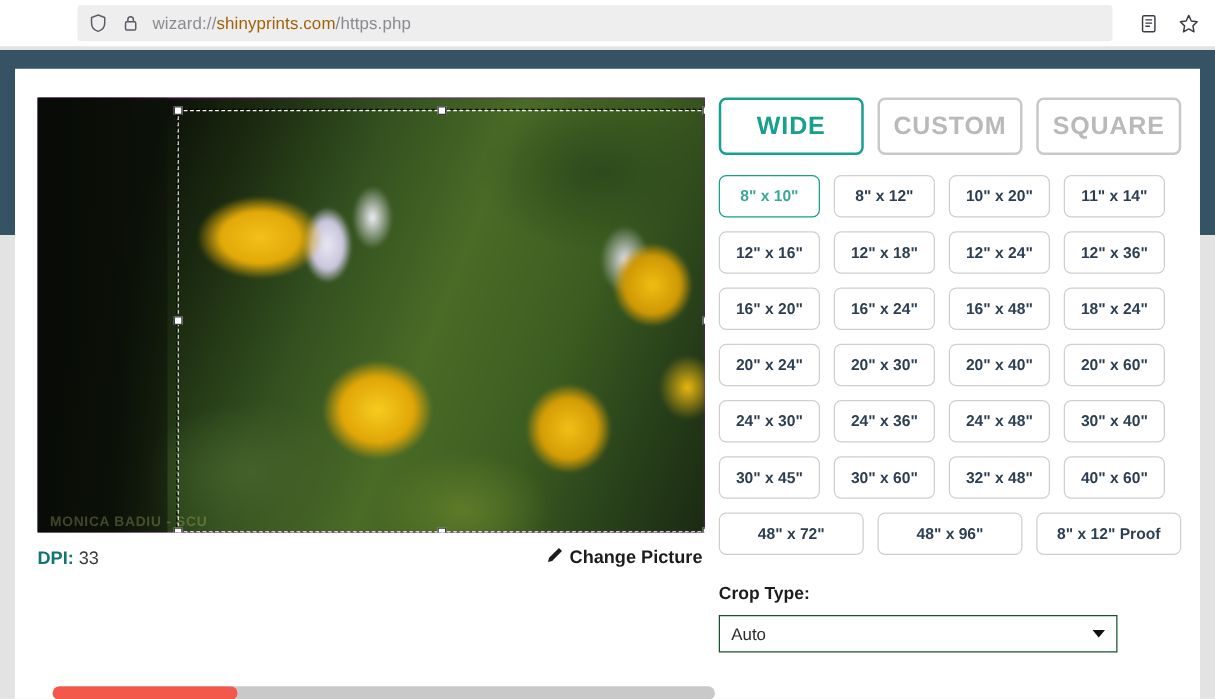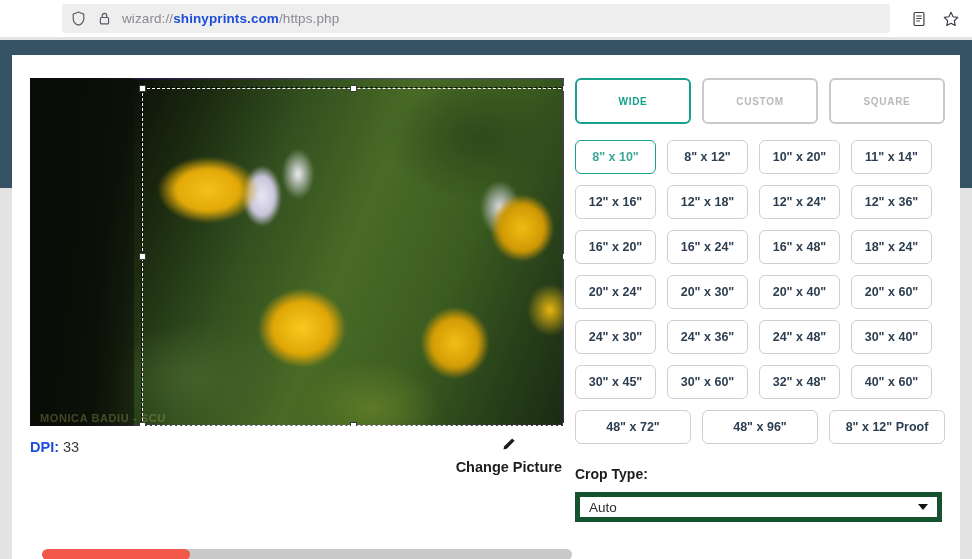--- a/index.html
+++ b/index.html
@@ -20,21 +20,21 @@
     position: absolute; left: 62px; top: 4px; width: 828px; height: 29px;
     background: #eeeeef; border-radius: 3px;
     display: flex; align-items: center; padding: 0 8px;
   }
   .shield-icon, .lock-icon { width: 17px; height: 17px; flex: 0 0 auto; margin-right: 9px; }
   .shield-icon svg, .lock-icon svg { display: block; }
   .url-text {
     font-size: 13.5px; color: #8a8a92; white-space: nowrap;
     letter-spacing: .1px;
   }
-  .url-text .host { color: #1d4ed8; font-weight: 700; }
+  .url-text .host { color: #a16207; font-weight: 400; }
   .bar-right {
     position: absolute; right: 12px; top: 4px; height: 29px;
     display: flex; align-items: center; gap: 14px;
   }
   .bar-right .icon-btn { width: 18px; height: 18px; cursor: pointer; }
 
   
   .page-bg {
     position: absolute; left: 0; top: 37px; width: 972px; height: 522px;
     background: #e3e3e3;
@@ -46,21 +46,21 @@
   .content-card {
     position: absolute; left: 12px; top: 55px; width: 948px; height: 504px;
     background: #ffffff;
   }
 
   
   .preview-wrap {
     position: absolute; left: 18px; top: 23px;
     width: 534px; height: 348px;
     overflow: hidden;
-    background: #6d28d9;
+    background: #701a75;
   }
   .photo {
     position: absolute; inset: 0;
     background:
       radial-gradient(ellipse 70px 46px at 178px 112px, #f4c01a 0%, #e2a908 45%, rgba(226,169,8,0) 72%),
       radial-gradient(ellipse 58px 52px at 272px 250px, #f7cb20 0%, #e0a606 50%, rgba(224,166,6,0) 76%),
       radial-gradient(ellipse 44px 46px at 425px 265px, #f2bf15 0%, #d39c05 52%, rgba(211,156,5,0) 78%),
       radial-gradient(ellipse 40px 42px at 492px 150px, #f0bd12 0%, #cf9804 55%, rgba(207,152,4,0) 80%),
       radial-gradient(ellipse 30px 34px at 520px 232px, #eab70f 0%, rgba(204,150,5,0) 76%),
       radial-gradient(ellipse 26px 40px at 232px 118px, #e9e6f2 0%, #c9c6dc 48%, rgba(201,198,220,0) 76%),
@@ -99,42 +99,42 @@
   .h-tr { right: -4px; top: -4px; }
   .h-ml { left: -4px; top: 50%; margin-top: -4px; }
   .h-mr { right: -4px; top: 50%; margin-top: -4px; }
   .h-bl { left: -4px; bottom: -4px; }
   .h-bc { left: 50%; margin-left: -4px; bottom: -4px; }
   .h-br { right: -4px; bottom: -4px; }
 
   
   .meta { position: absolute; left: 18px; top: 382px; width: 534px; }
   .meta-line { font-size: 14.5px; color: #3a3a3a; line-height: 21px; }
-  .meta-line b { color: #1d4ed8; font-weight: 700; }
+  .meta-line b { color: #0f766e; font-weight: 700; }
   .change-pic {
     position: absolute; right: 2px; top: 0;
     font-size: 14.5px; font-weight: 700; color: #1c1c1c;
-    cursor: pointer; display: flex; align-items: center; gap: 5px; flex-direction: column;
+    cursor: pointer; display: flex; align-items: center; gap: 5px;
   }
   .pencil-icon { display: block; }
 
   .quality-bar {
     position: absolute; left: 30px; top: 494px; width: 530px; height: 11px;
     background: #c9c9c9; border-radius: 6px; overflow: hidden;
   }
   .quality-fill { height: 100%; background: #f2594b; border-radius: 6px; }
 
   
   .right-col { position: absolute; left: 563px; top: 23px; width: 372px; }
 
   .type-tabs { display: flex; gap: 11px; }
   .type-tab {
     width: 116px; height: 46px; border-radius: 6px;
     border: 2px solid #c9c9c9; background: #fff;
-    font-size: 10px; font-weight: 700; letter-spacing: .7px;
+    font-size: 20px; font-weight: 700; letter-spacing: .7px;
     color: #b9b9b9; cursor: pointer;
     display: flex; align-items: center; justify-content: center;
     font-family: "Liberation Sans", sans-serif;
   }
   .type-tab.active { border-color: #17a08d; color: #17a08d; }
 
   .size-grid {
     margin-top: 16px;
     display: grid; grid-template-columns: repeat(4, 81px);
     gap: 11px;
@@ -152,22 +152,22 @@
     margin-top: 11px;
     display: grid; grid-template-columns: repeat(3, 116px);
     gap: 11px;
   }
   .size-btn.wide { height: 34px; }
 
   .crop-type-label {
     margin-top: 22px; font-size: 14px; font-weight: 700; color: #1c1c1c;
   }
   .select-box {
-    margin-top: 10px; width: 367px; height: 30px;
-    border: 5px solid #14532d; background: #fff;
+    margin-top: 10px; width: 319px; height: 30px;
+    border: 1px solid #14532d; background: #fff;
     display: flex; align-items: center; justify-content: space-between;
     padding: 0 9px; cursor: pointer;
     font-size: 13.5px; color: #2b2b2b;
   }
   .caret { width: 0; height: 0; border-left: 5px solid transparent;
            border-right: 5px solid transparent; border-top: 6px solid #111; }
 </style>
 </head>
 <body>
 

